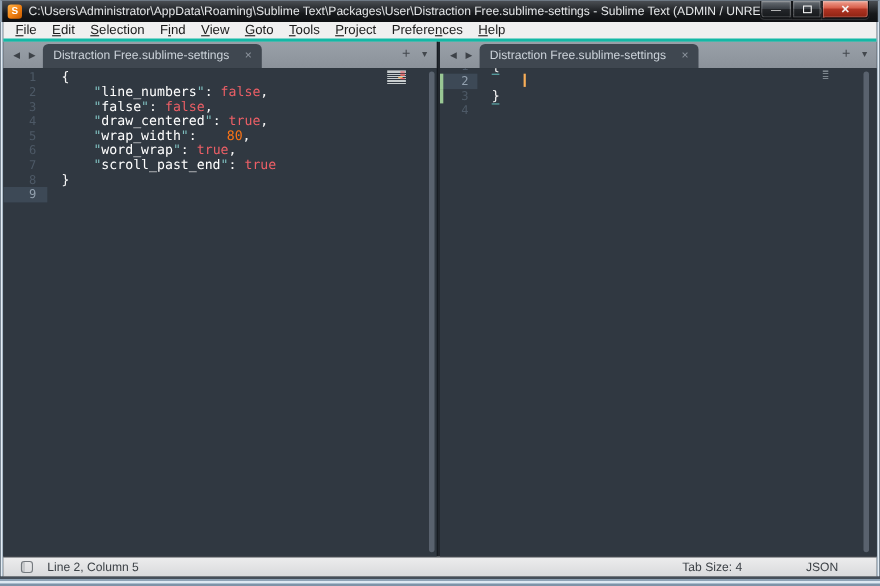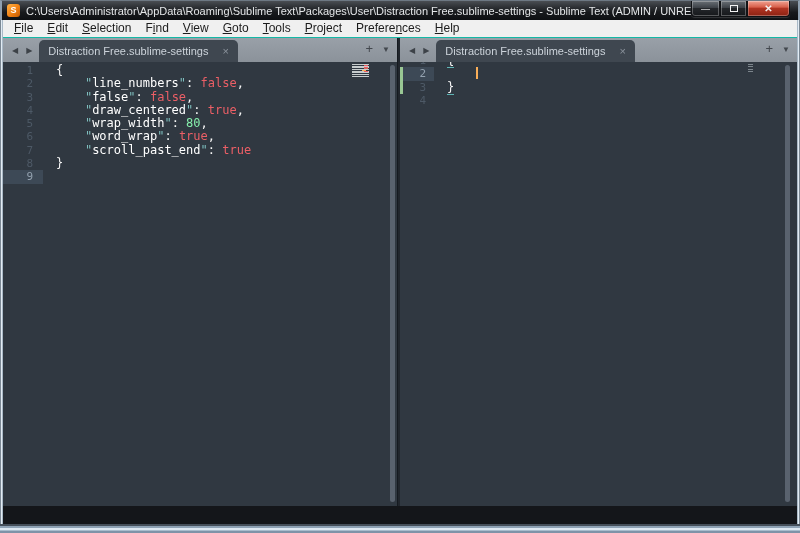--- a/index.html
+++ b/index.html
@@ -38,21 +38,21 @@
   }
   .max-box { width:8px; height:7px; border:1px solid #f2f2f2; background:transparent; }
 
   
   .mid { display:flex; height:504px; }
   .side-border { width:3px; flex:none; background:linear-gradient(90deg,#7b8894 0 1px,#e3ecf4 1px 2px,#a9b9c7 2px 3px); }
   .side-border.right { background:linear-gradient(270deg,#7b8894 0 1px,#e3ecf4 1px 2px,#a9b9c7 2px 3px); }
   .content { width:794px; display:flex; flex-direction:column; }
 
   
-  .menubar { height:18px; background:#f0f0f0; display:flex; align-items:center; padding-left:4px; border-bottom:1px solid #14b8a6; }
+  .menubar { height:18px; background:#f0f0f0; display:flex; align-items:center; padding-left:4px; border-bottom:3px solid #14b8a6; }
   .menu-item { font-size:12px; color:#1c1c1c; padding:0 7px; line-height:17px; cursor:default; }
   .menu-item u { text-decoration:underline; }
 
   
   .main { display:flex; height:468px; }
   .pane { position:relative; display:flex; flex-direction:column; }
   .pane[data-pane="0"] { width:394px; }
   .pane[data-pane="1"] { flex:1; }
   .divider { width:3px; background:#21262d; border-left:1px solid #151a20; }
 
@@ -90,21 +90,21 @@
   .code { flex:1; padding-left:13px; }
   .c-row {
     height:13.3px; line-height:13.3px; white-space:pre;
     font-family:"DejaVu Sans Mono","Liberation Mono",monospace; font-size:12px; color:#f7f7f7;
   }
   .c-p { color:#f7f7f7; }
   .c-t { color:#d8dee9; }
   .c-q { color:#7fbfbf; }
   .c-k { color:#ffffff; }
   .c-b { color:#ec5f66; }
-  .c-n { color:#86efac; }
+  .c-n { color:#f97316;margin-left:20px; }
   .bracket-match { border-bottom:1px solid #5fb4b4; }
   .caret { display:inline-block; width:2px; height:12px; background:#f9ae58; vertical-align:-2px; }
 
   .minimap { position:absolute; }
   .mm-left {
     top:2px; right:28px; width:17px; height:13px;
     background:repeating-linear-gradient(180deg, rgba(225,230,230,.85) 0 1px, rgba(0,0,0,0) 1px 1.66px);
   }
   .mm-left::after {
     content:''; position:absolute; top:1px; right:1px; width:4px; height:1px; background:#ec5f66;
@@ -244,20 +244,27 @@
                   <div class="c-row"></div>
                 </div>
             </div>
             <div class="minimap mm-right"></div>
             <div class="vpuck"></div>
           </div>
         </div>
 
       </div>
 
+      <div class="statusbar">
+        <span class="panel-icon"></span>
+        <span>Line 2, Column 5</span>
+        <span class="sb-spacer"></span>
+        <span class="sb-tabsize">Tab Size: 4</span>
+        <span class="sb-syntax">JSON</span>
+      </div>
 
     </div>
     <div class="side-border right"></div>
   </div>
 
   <div class="bottom-strip"></div>
 
 </div>
 
 </body></html>

